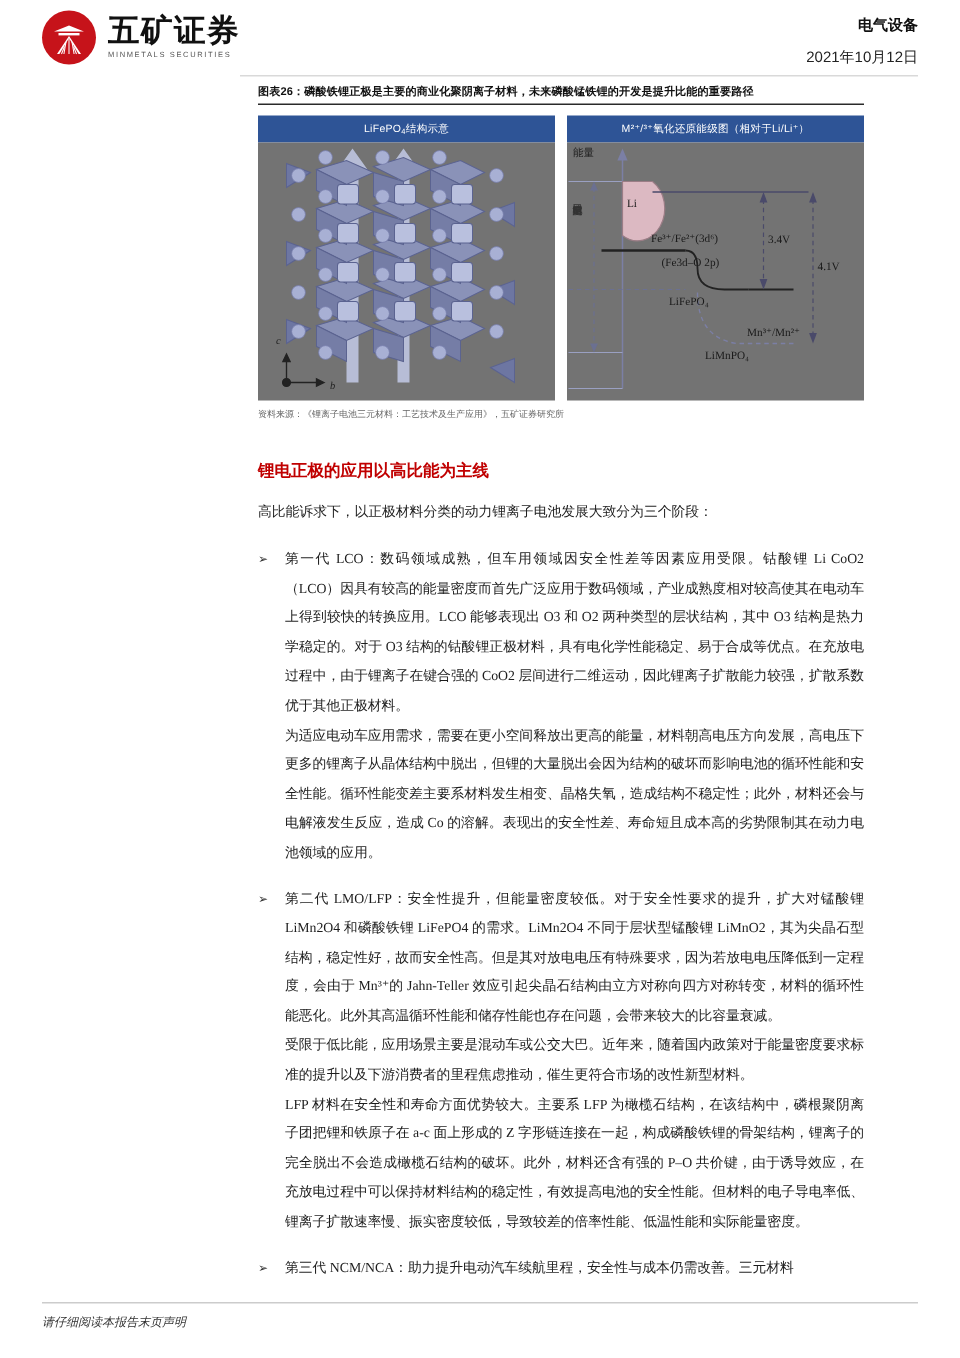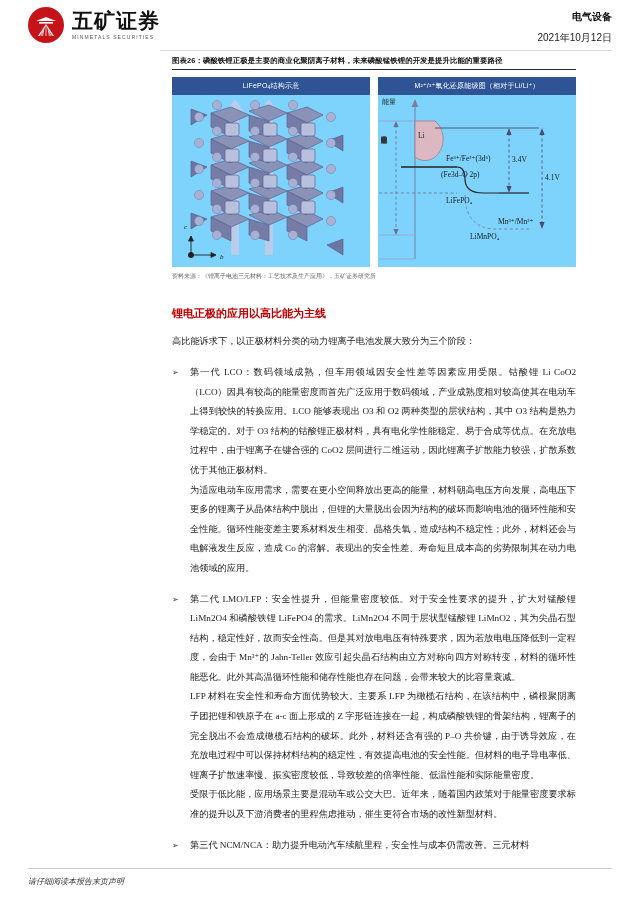--- a/index.html
+++ b/index.html
@@ -67,21 +67,21 @@
     display:flex;gap:8px;margin-top:7px;
   }
   .fig-panel{width:50%;}
   .panel-head{
     background:#2e5496;color:#ffffff;
     font-family:"Liberation Sans","DejaVu Sans",sans-serif;
     font-size:7px;text-align:center;padding:4px 0 4px 0;
     letter-spacing:0.2px;
   }
   .panel-canvas{
-    background:#7dd3fc;height:172px;position:relative;overflow:hidden;
+    background:#737373;height:172px;position:relative;overflow:hidden;
   }
   sub{font-size:72%;vertical-align:-0.2em;}
   
   .axis-label{
     position:absolute;font-style:italic;font-size:7px;color:#222;
   }
   
   .ed-text{
     position:absolute;font-family:"Liberation Serif","DejaVu Serif",serif;
     font-size:7.5px;color:#1a1a1a;white-space:nowrap;
@@ -346,21 +346,21 @@
               <path d="M163 33 L160.4 40 L165.6 40 Z" fill="#4a4a6a"></path>
               <path d="M163 134 L160.4 127 L165.6 127 Z" fill="#4a4a6a"></path>
             </g>
 
             <line x1="0" y1="164" x2="36" y2="164" stroke="#9aa0c2" stroke-width="0.8"></line>
           </svg>
 
           <div class="ed-text" style="left:4px;top:2px;font-size:7px;">能量</div>
           <div class="ed-vlabel" style="left:1px;top:36px;">电解质稳定窗口</div>
           <div class="ed-text" style="left:40px;top:36px;font-size:7.5px;">Li</div>
-          <div class="ed-text" style="left:20px;top:59px;padding-left:48px;">Fe³⁺/Fe²⁺(3d⁶)</div>
+          <div class="ed-text" style="left:8px;top:59px;padding-left:48px;">Fe³⁺/Fe²⁺(3d⁶)</div>
           <div class="ed-text" style="left:63px;top:75px;">(Fe3d–O 2p)</div>
           <div class="ed-text" style="left:68px;top:101px;">LiFePO₄</div>
           <div class="ed-text" style="left:90px;top:122px;margin-left:30px;">Mn³⁺/Mn²⁺</div>
           <div class="ed-text" style="left:92px;top:137px;">LiMnPO₄</div>
           <div class="ed-text" style="left:134px;top:60px;">3.4V</div>
           <div class="ed-text" style="left:167px;top:78px;">4.1V</div>
         </div>
       </div>
     </div>
 
@@ -374,22 +374,22 @@
   <div class="bullet-row">
     <div class="bullet-mark">➢</div>
     <div class="bullet-text">第一代 LCO：数码领域成熟，但车用领域因安全性差等因素应用受限。钴酸锂 Li CoO2（LCO）因具有较高的能量密度而首先广泛应用于数码领域，产业成熟度相对较高使其在电动车上得到较快的转换应用。LCO 能够表现出 O3 和 O2 两种类型的层状结构，其中 O3 结构是热力学稳定的。对于 O3 结构的钴酸锂正极材料，具有电化学性能稳定、易于合成等优点。在充放电过程中，由于锂离子在键合强的 CoO2 层间进行二维运动，因此锂离子扩散能力较强，扩散系数优于其他正极材料。</div>
   </div>
   <div class="sub-para">为适应电动车应用需求，需要在更小空间释放出更高的能量，材料朝高电压方向发展，高电压下更多的锂离子从晶体结构中脱出，但锂的大量脱出会因为结构的破坏而影响电池的循环性能和安全性能。循环性能变差主要系材料发生相变、晶格失氧，造成结构不稳定性；此外，材料还会与电解液发生反应，造成 Co 的溶解。表现出的安全性差、寿命短且成本高的劣势限制其在动力电池领域的应用。</div>
 
   <div class="bullet-row">
     <div class="bullet-mark">➢</div>
     <div class="bullet-text">第二代 LMO/LFP：安全性提升，但能量密度较低。对于安全性要求的提升，扩大对锰酸锂 LiMn2O4 和磷酸铁锂 LiFePO4 的需求。LiMn2O4 不同于层状型锰酸锂 LiMnO2，其为尖晶石型结构，稳定性好，故而安全性高。但是其对放电电压有特殊要求，因为若放电电压降低到一定程度，会由于 Mn³⁺的 Jahn-Teller 效应引起尖晶石结构由立方对称向四方对称转变，材料的循环性能恶化。此外其高温循环性能和储存性能也存在问题，会带来较大的比容量衰减。</div>
   </div>
+  <div class="sub-para">受限于低比能，应用场景主要是混动车或公交大巴。近年来，随着国内政策对于能量密度要求标准的提升以及下游消费者的里程焦虑推动，催生更符合市场的改性新型材料。</div>
   <div class="sub-para">LFP 材料在安全性和寿命方面优势较大。主要系 LFP 为橄榄石结构，在该结构中，磷根聚阴离子团把锂和铁原子在 a-c 面上形成的 Z 字形链连接在一起，构成磷酸铁锂的骨架结构，锂离子的完全脱出不会造成橄榄石结构的破坏。此外，材料还含有强的 P–O 共价键，由于诱导效应，在充放电过程中可以保持材料结构的稳定性，有效提高电池的安全性能。但材料的电子导电率低、锂离子扩散速率慢、振实密度较低，导致较差的倍率性能、低温性能和实际能量密度。</div>
-  <div class="sub-para">受限于低比能，应用场景主要是混动车或公交大巴。近年来，随着国内政策对于能量密度要求标准的提升以及下游消费者的里程焦虑推动，催生更符合市场的改性新型材料。</div>
 
   <div class="bullet-row">
     <div class="bullet-mark">➢</div>
     <div class="bullet-text">第三代 NCM/NCA：助力提升电动汽车续航里程，安全性与成本仍需改善。三元材料</div>
   </div>
 
 </div>
 
 <div class="footer-rule"></div>
 <div class="footer-left">请仔细阅读本报告末页声明</div>

